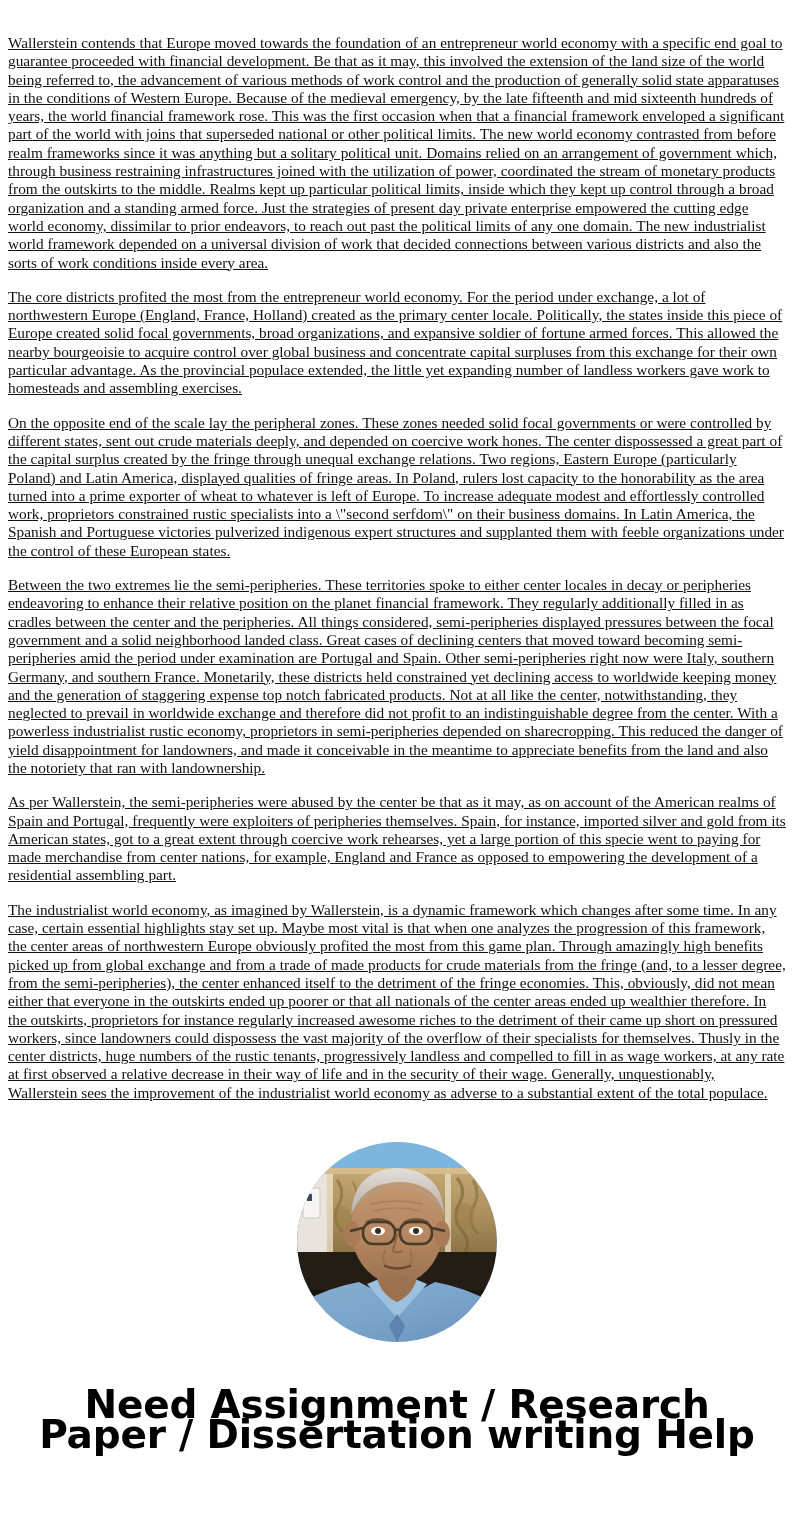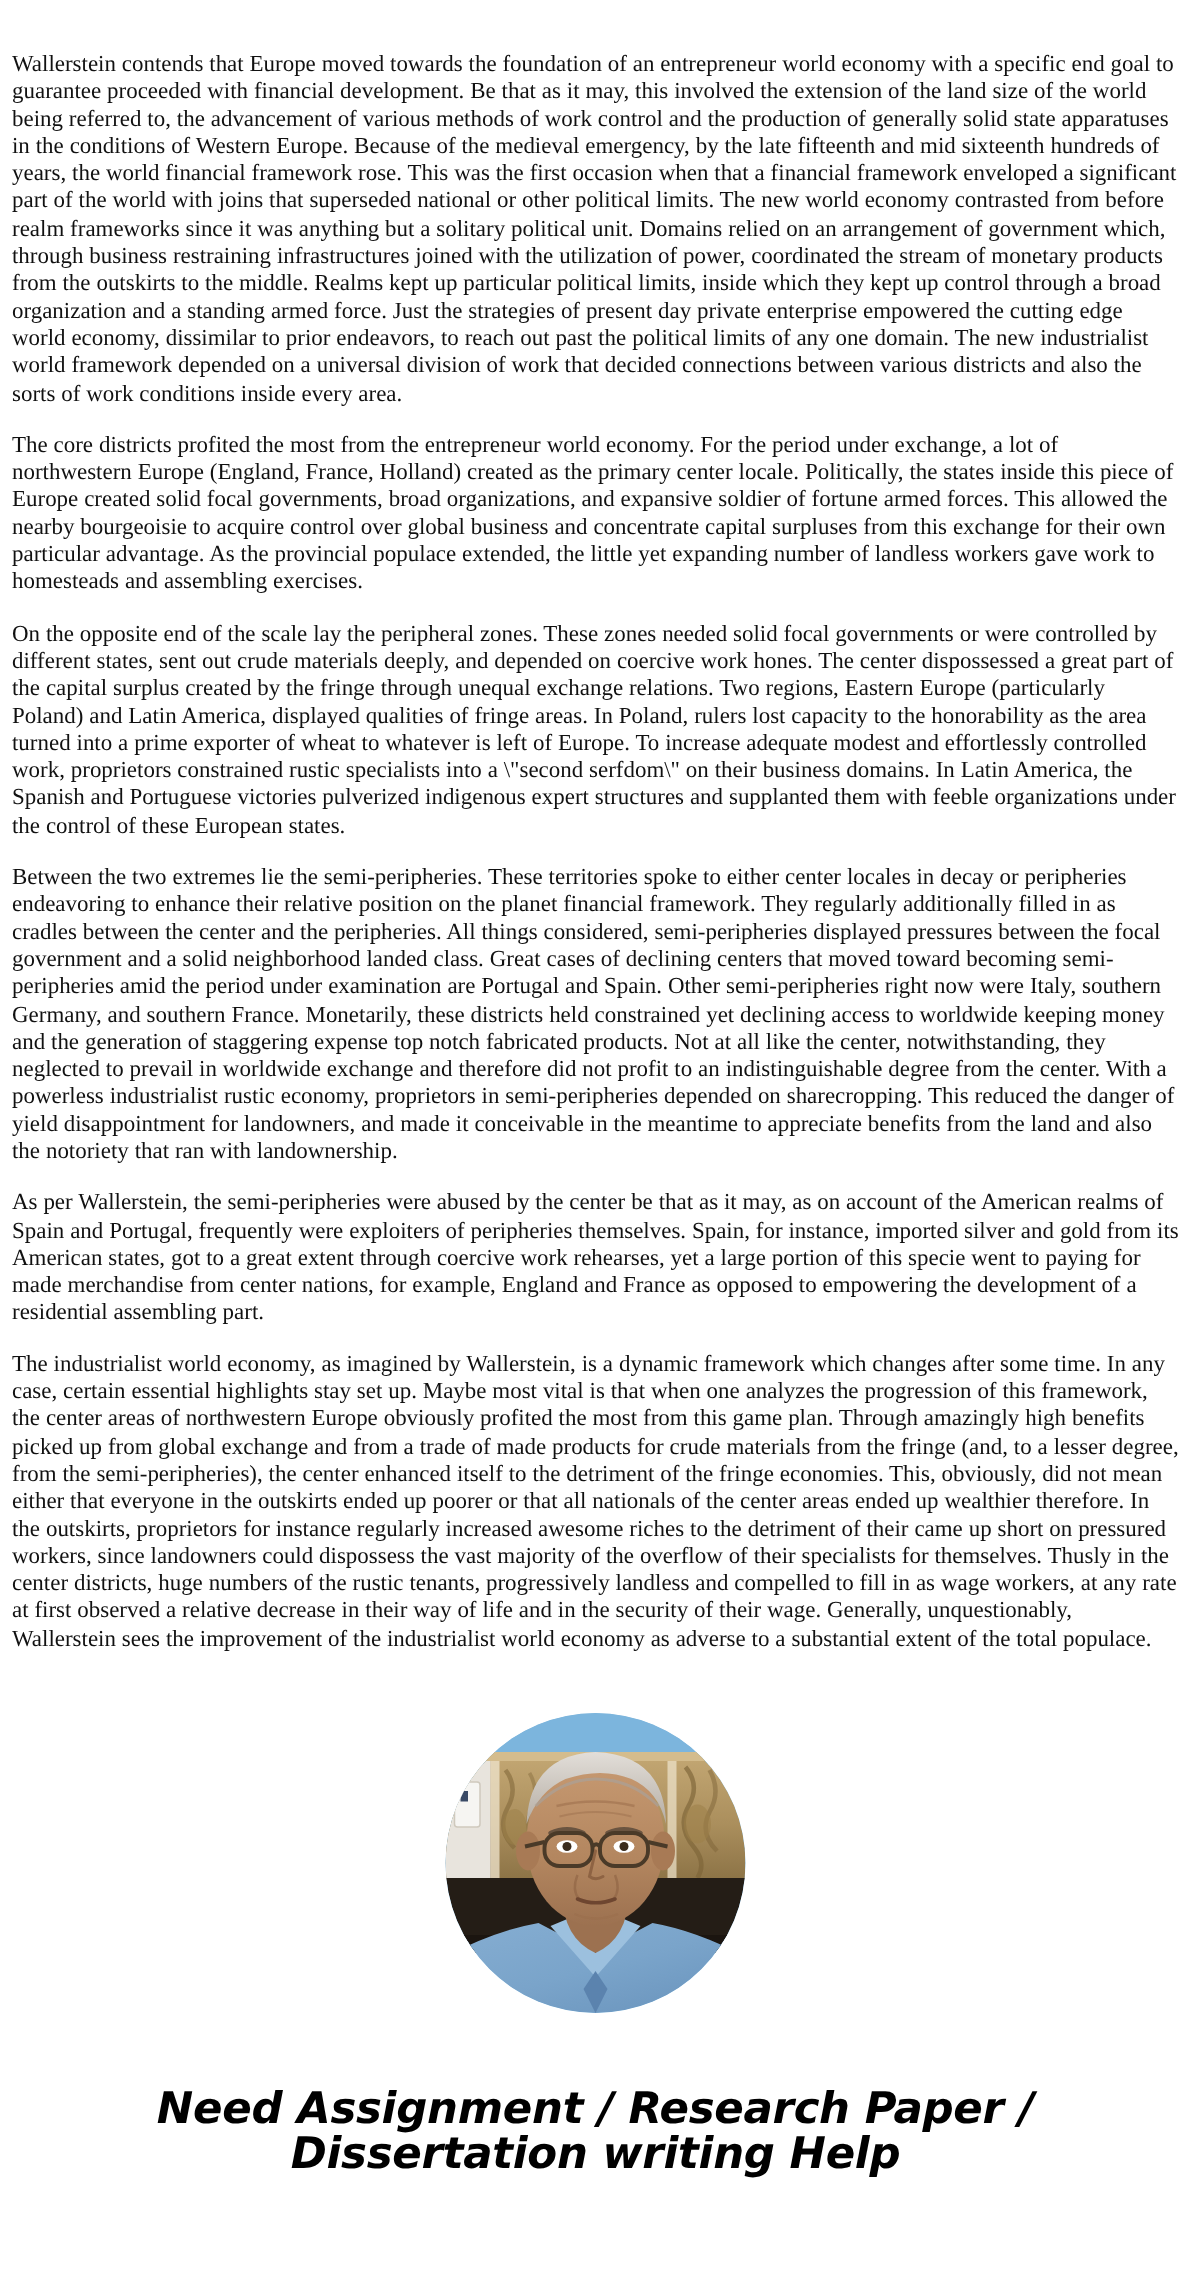--- a/index.html
+++ b/index.html
@@ -31,20 +31,21 @@
 
   .para {
     font-family: "Liberation Serif", "DejaVu Serif", serif;
     font-size: 15.3px;
     line-height: 18.3px;
     text-align: left;
     margin: 0 0 16px 0;
     color: #111111;
     letter-spacing: 0.0px;
     word-spacing: 0.1px;
+    text-decoration: underline;
   }
 
   
   .para-clipped {
     margin-top: -20px;
     margin-bottom: 16px;
     height: 38px;
     overflow: hidden;
   }
 
@@ -73,25 +74,24 @@
 
   
   .promo {
     margin-top: 48px;
     text-align: center;
     font-family: "DejaVu Sans", "Liberation Sans", sans-serif;
     font-weight: bold;
     color: #000000;
   }
   .promo-line-1 {
-    font-size: 29px;
+    font-size: 39px;
     line-height: 30px;
     letter-spacing: -0.2px;
     padding: 0 18px;
-    font-style: italic;
   }
   .promo-line-2 {
     font-size: 29px;
     line-height: 30px;
     letter-spacing: -0.2px;
     margin-top: 0px;
   }
   .spacer-bottom { height: 30px; }
 </style>
 </head>

